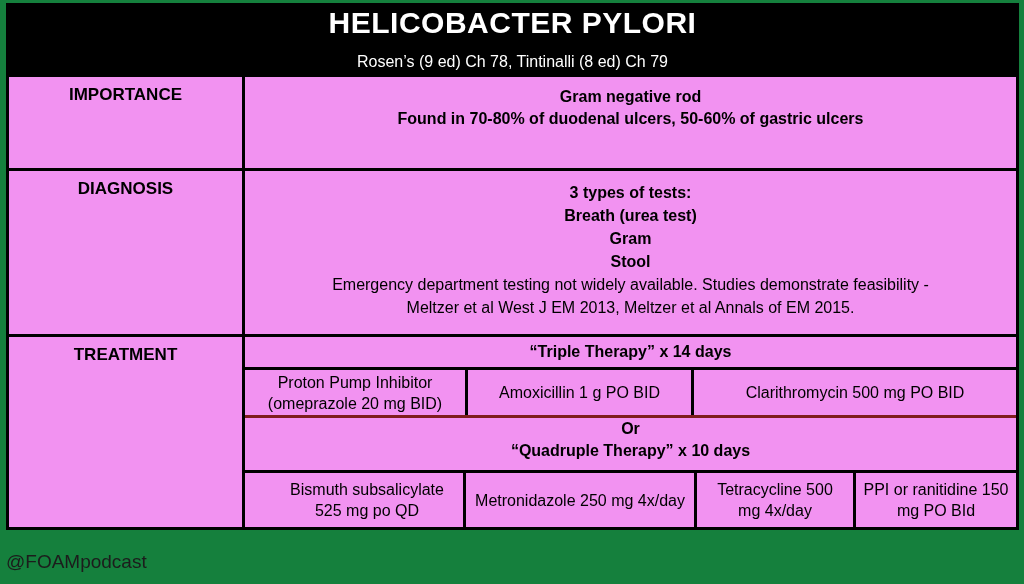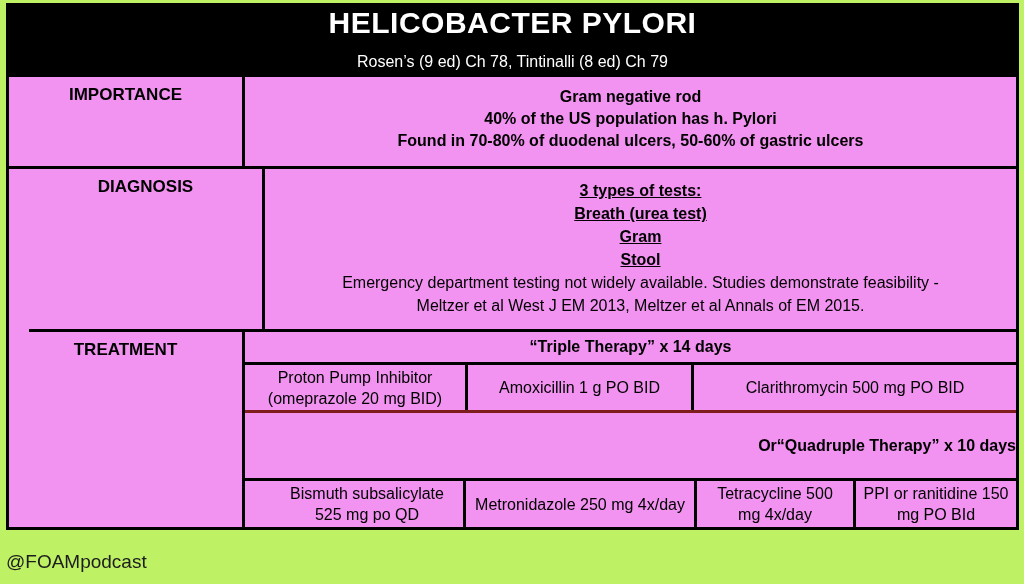--- a/index.html
+++ b/index.html
@@ -1,63 +1,63 @@
 <!DOCTYPE html>
 <html><head>
 <meta charset="utf-8">
 <style>
   html,body { margin:0; padding:0; background:#fff; }
   .canvas {
-    position:relative; width:1024px; height:584px; background:#bef264;
+    position:relative; width:1024px; height:584px; background:#15803d;
     font-family:"Liberation Sans", sans-serif; color:#000; overflow:hidden;
   }
   
   .banner {
     position:absolute; left:6px; top:3px; width:1013px; height:71px;
     background:#000; color:#fff; display:flex; flex-direction:column;
     align-items:center; justify-content:center; box-sizing:border-box;
   }
   .banner .title { font-size:30px; font-weight:bold; letter-spacing:0.5px; line-height:34px; }
   .banner .subtitle { font-size:16px; line-height:20px; margin-top:12px; }
 
   
   .tbl {
     position:absolute; left:6px; top:74px; width:1013px; height:456px;
     background:#F292F1; border:3px solid #000; box-sizing:border-box;
     display:flex; flex-direction:column;
   }
   .row { display:flex; border-bottom:3px solid #000; box-sizing:border-box; }
   .row.last { border-bottom:none; flex:1; }
   .row-importance { height:94px; }
-  .row-diagnosis  { height:166px;margin-left:20px; }
+  .row-diagnosis  { height:166px; }
 
   .label-cell {
     width:236px; flex:0 0 236px; border-right:3px solid #000; box-sizing:border-box;
     text-align:center; padding-top:8px; font-weight:bold; font-size:17px;
   }
   .content-cell { flex:1; text-align:center; box-sizing:border-box; }
 
   .imp-lines { padding-top:9px; }
   .imp-lines div { font-weight:bold; font-size:16px; line-height:22px; }
 
   .diag-lines { padding-top:10px; }
   .diag-lines div { font-size:16px; line-height:23px; }
-  .diag-lines div.b { font-weight:bold;text-decoration:underline; }
+  .diag-lines div.b { font-weight:bold; }
 
   
   .treat { display:flex; flex-direction:column; flex:1; }
   .t-header {
     height:33px; border-bottom:3px solid #000; box-sizing:border-box;
     display:flex; align-items:center; justify-content:center;
     font-weight:bold; font-size:16px;
   }
   .t-drugs3 { height:48px; border-bottom:3px solid #7f1d1d; box-sizing:border-box; display:flex; }
   .t-or {
-    height:68px; border-bottom:3px solid #000; box-sizing:border-box;
-    display:flex; flex-direction:row; align-items:center; justify-content:flex-end;
+    height:55px; border-bottom:3px solid #000; box-sizing:border-box;
+    display:flex; flex-direction:column; align-items:center; justify-content:flex-start;
     font-weight:bold; font-size:16px; line-height:22px;
   }
   .t-drugs4 { flex:1; display:flex; }
   .dcell {
     border-right:3px solid #000; box-sizing:border-box;
     display:flex; align-items:center; justify-content:center; text-align:center;
     font-size:16px; line-height:21px; padding:2px 7px;
   }
   .dcell.lastc { border-right:none; }
   .w1 { flex:0 0 223px; } .w2 { flex:0 0 226px; } .w3 { flex:1; }
@@ -76,21 +76,20 @@
     <div class="title">HELICOBACTER PYLORI</div>
     <div class="subtitle">Rosen’s (9 ed) Ch 78, Tintinalli (8 ed) Ch 79</div>
   </div>
 
   <div class="tbl">
 
     <div class="row row-importance">
       <div class="label-cell">IMPORTANCE</div>
       <div class="content-cell imp-lines">
         <div>Gram negative rod</div>
-        <div>40% of the US population has h. Pylori</div>
         <div>Found in 70-80% of duodenal ulcers, 50-60% of gastric ulcers</div>
       </div>
     </div>
 
     <div class="row row-diagnosis">
       <div class="label-cell">DIAGNOSIS</div>
       <div class="content-cell diag-lines">
         <div class="b">3 types of tests:</div>
         <div class="b">Breath (urea test)</div>
         <div class="b">Gram</div>

